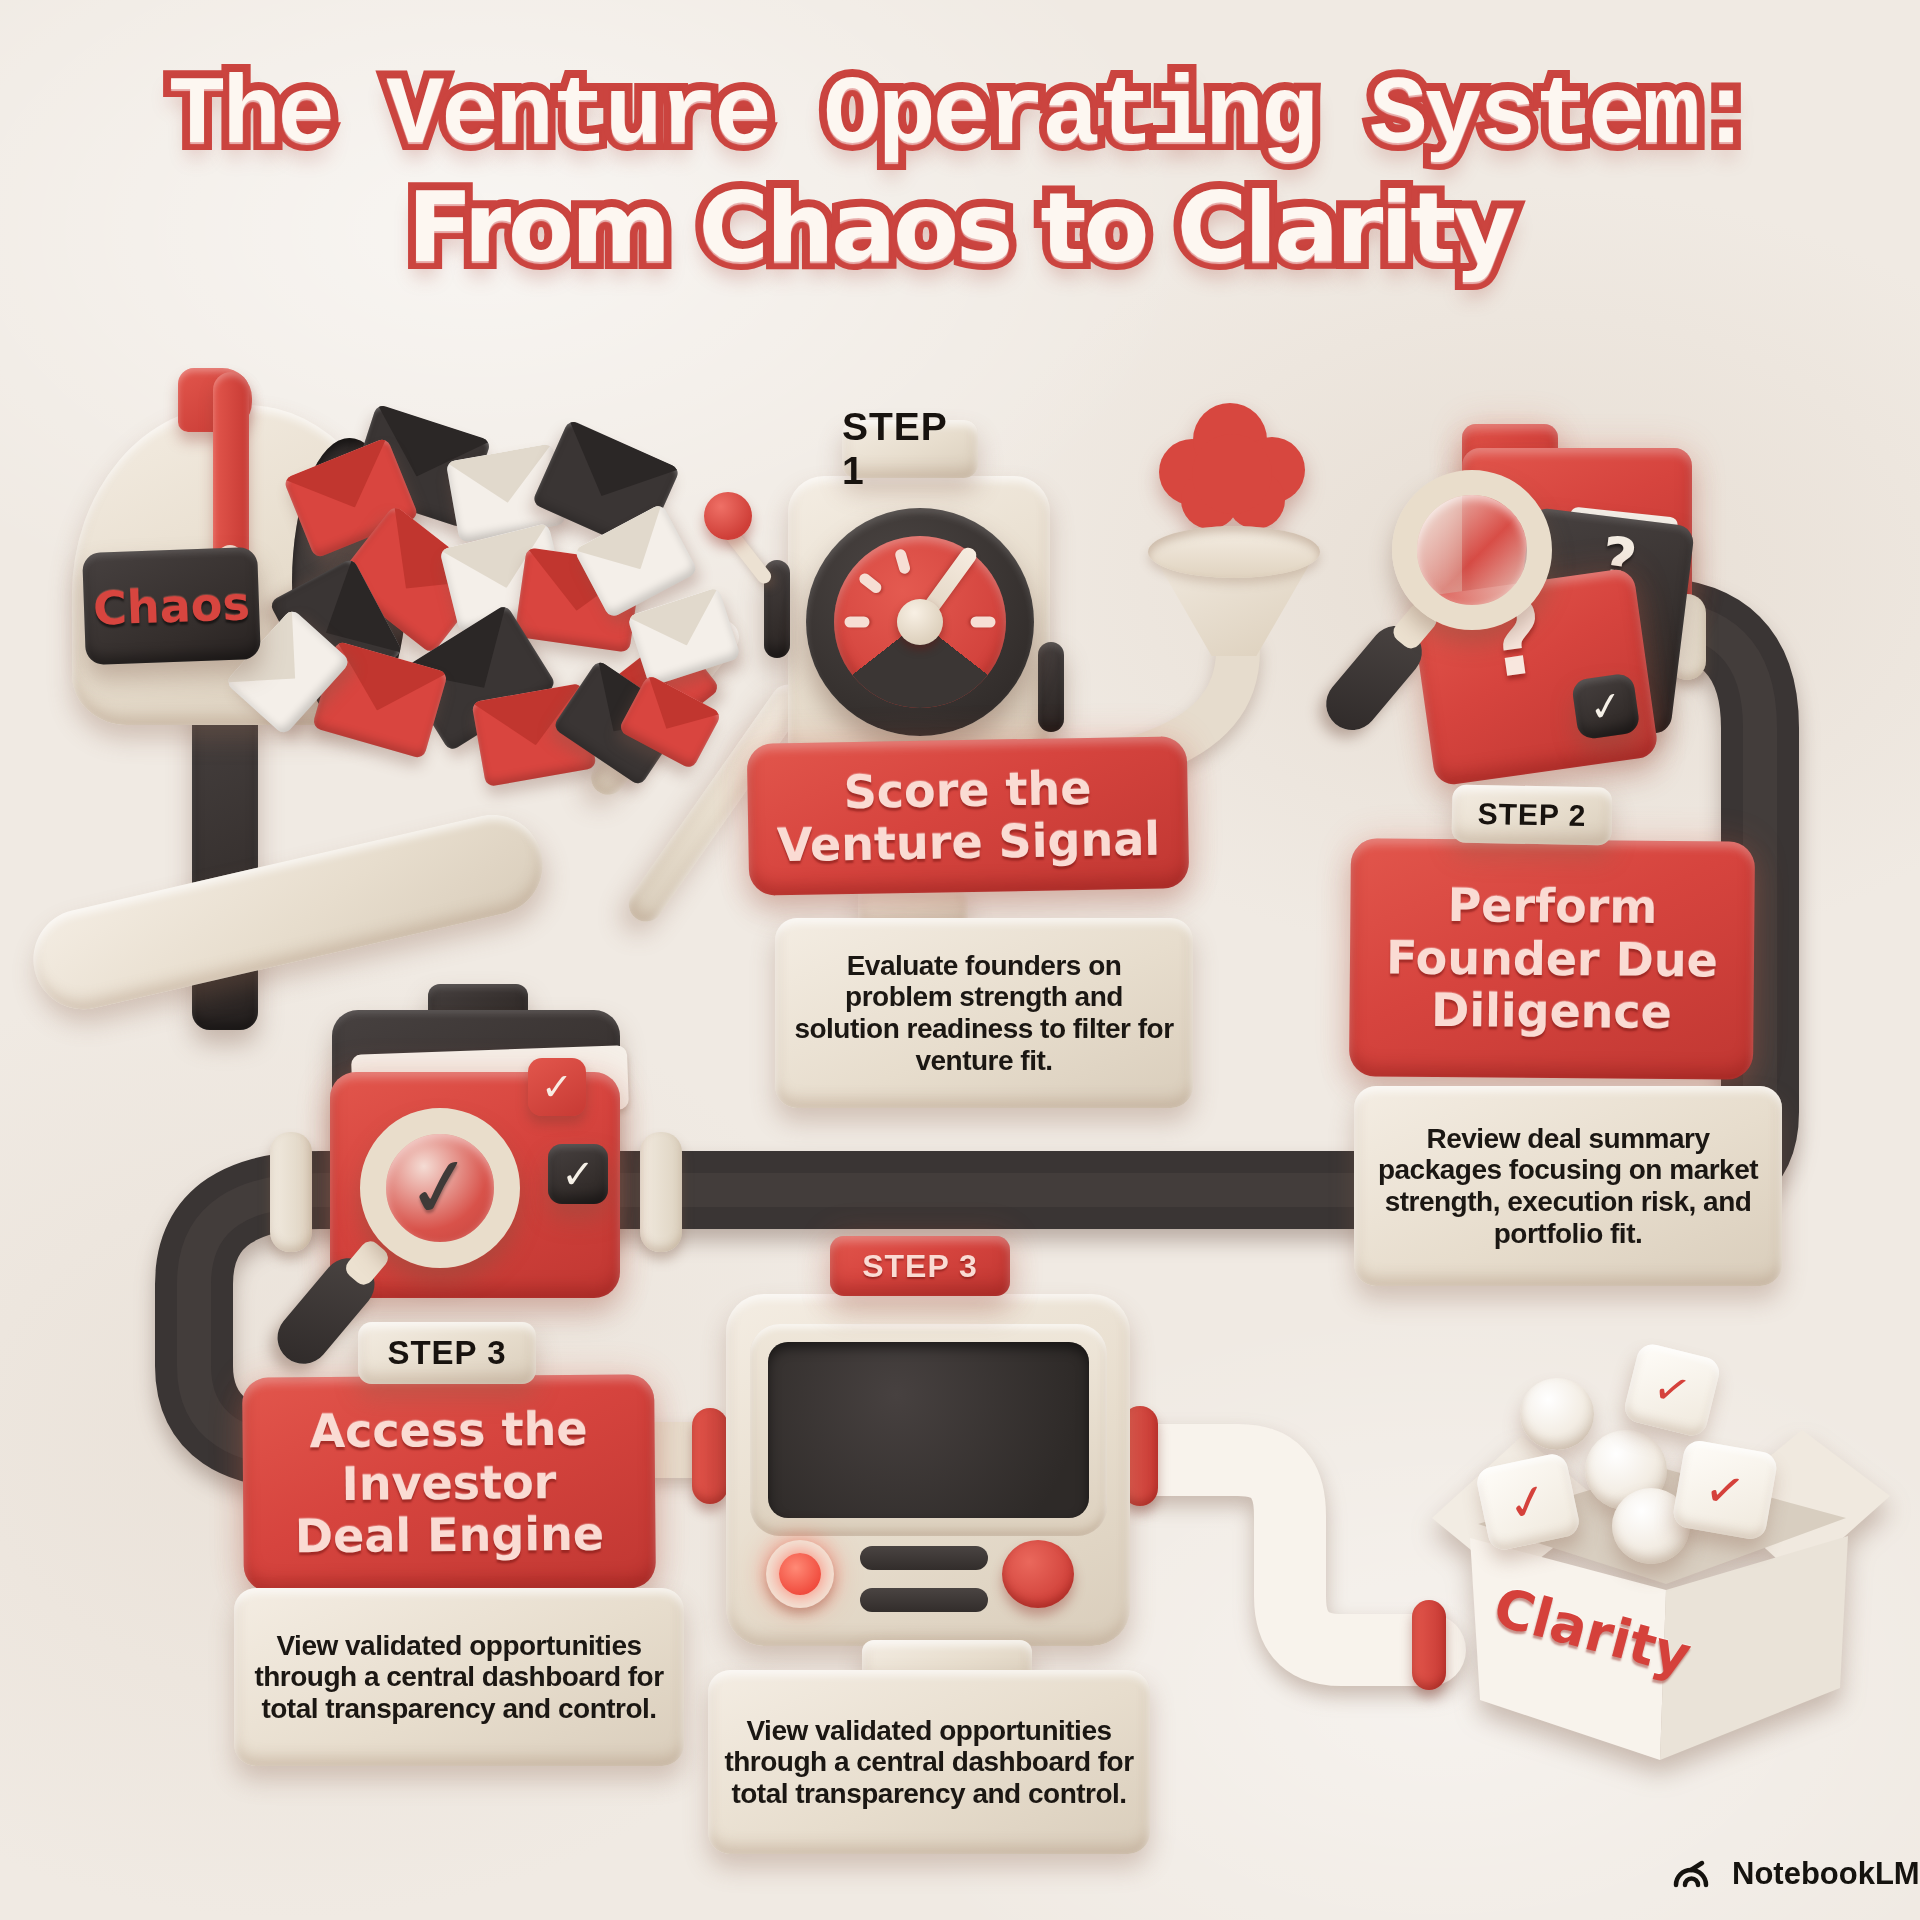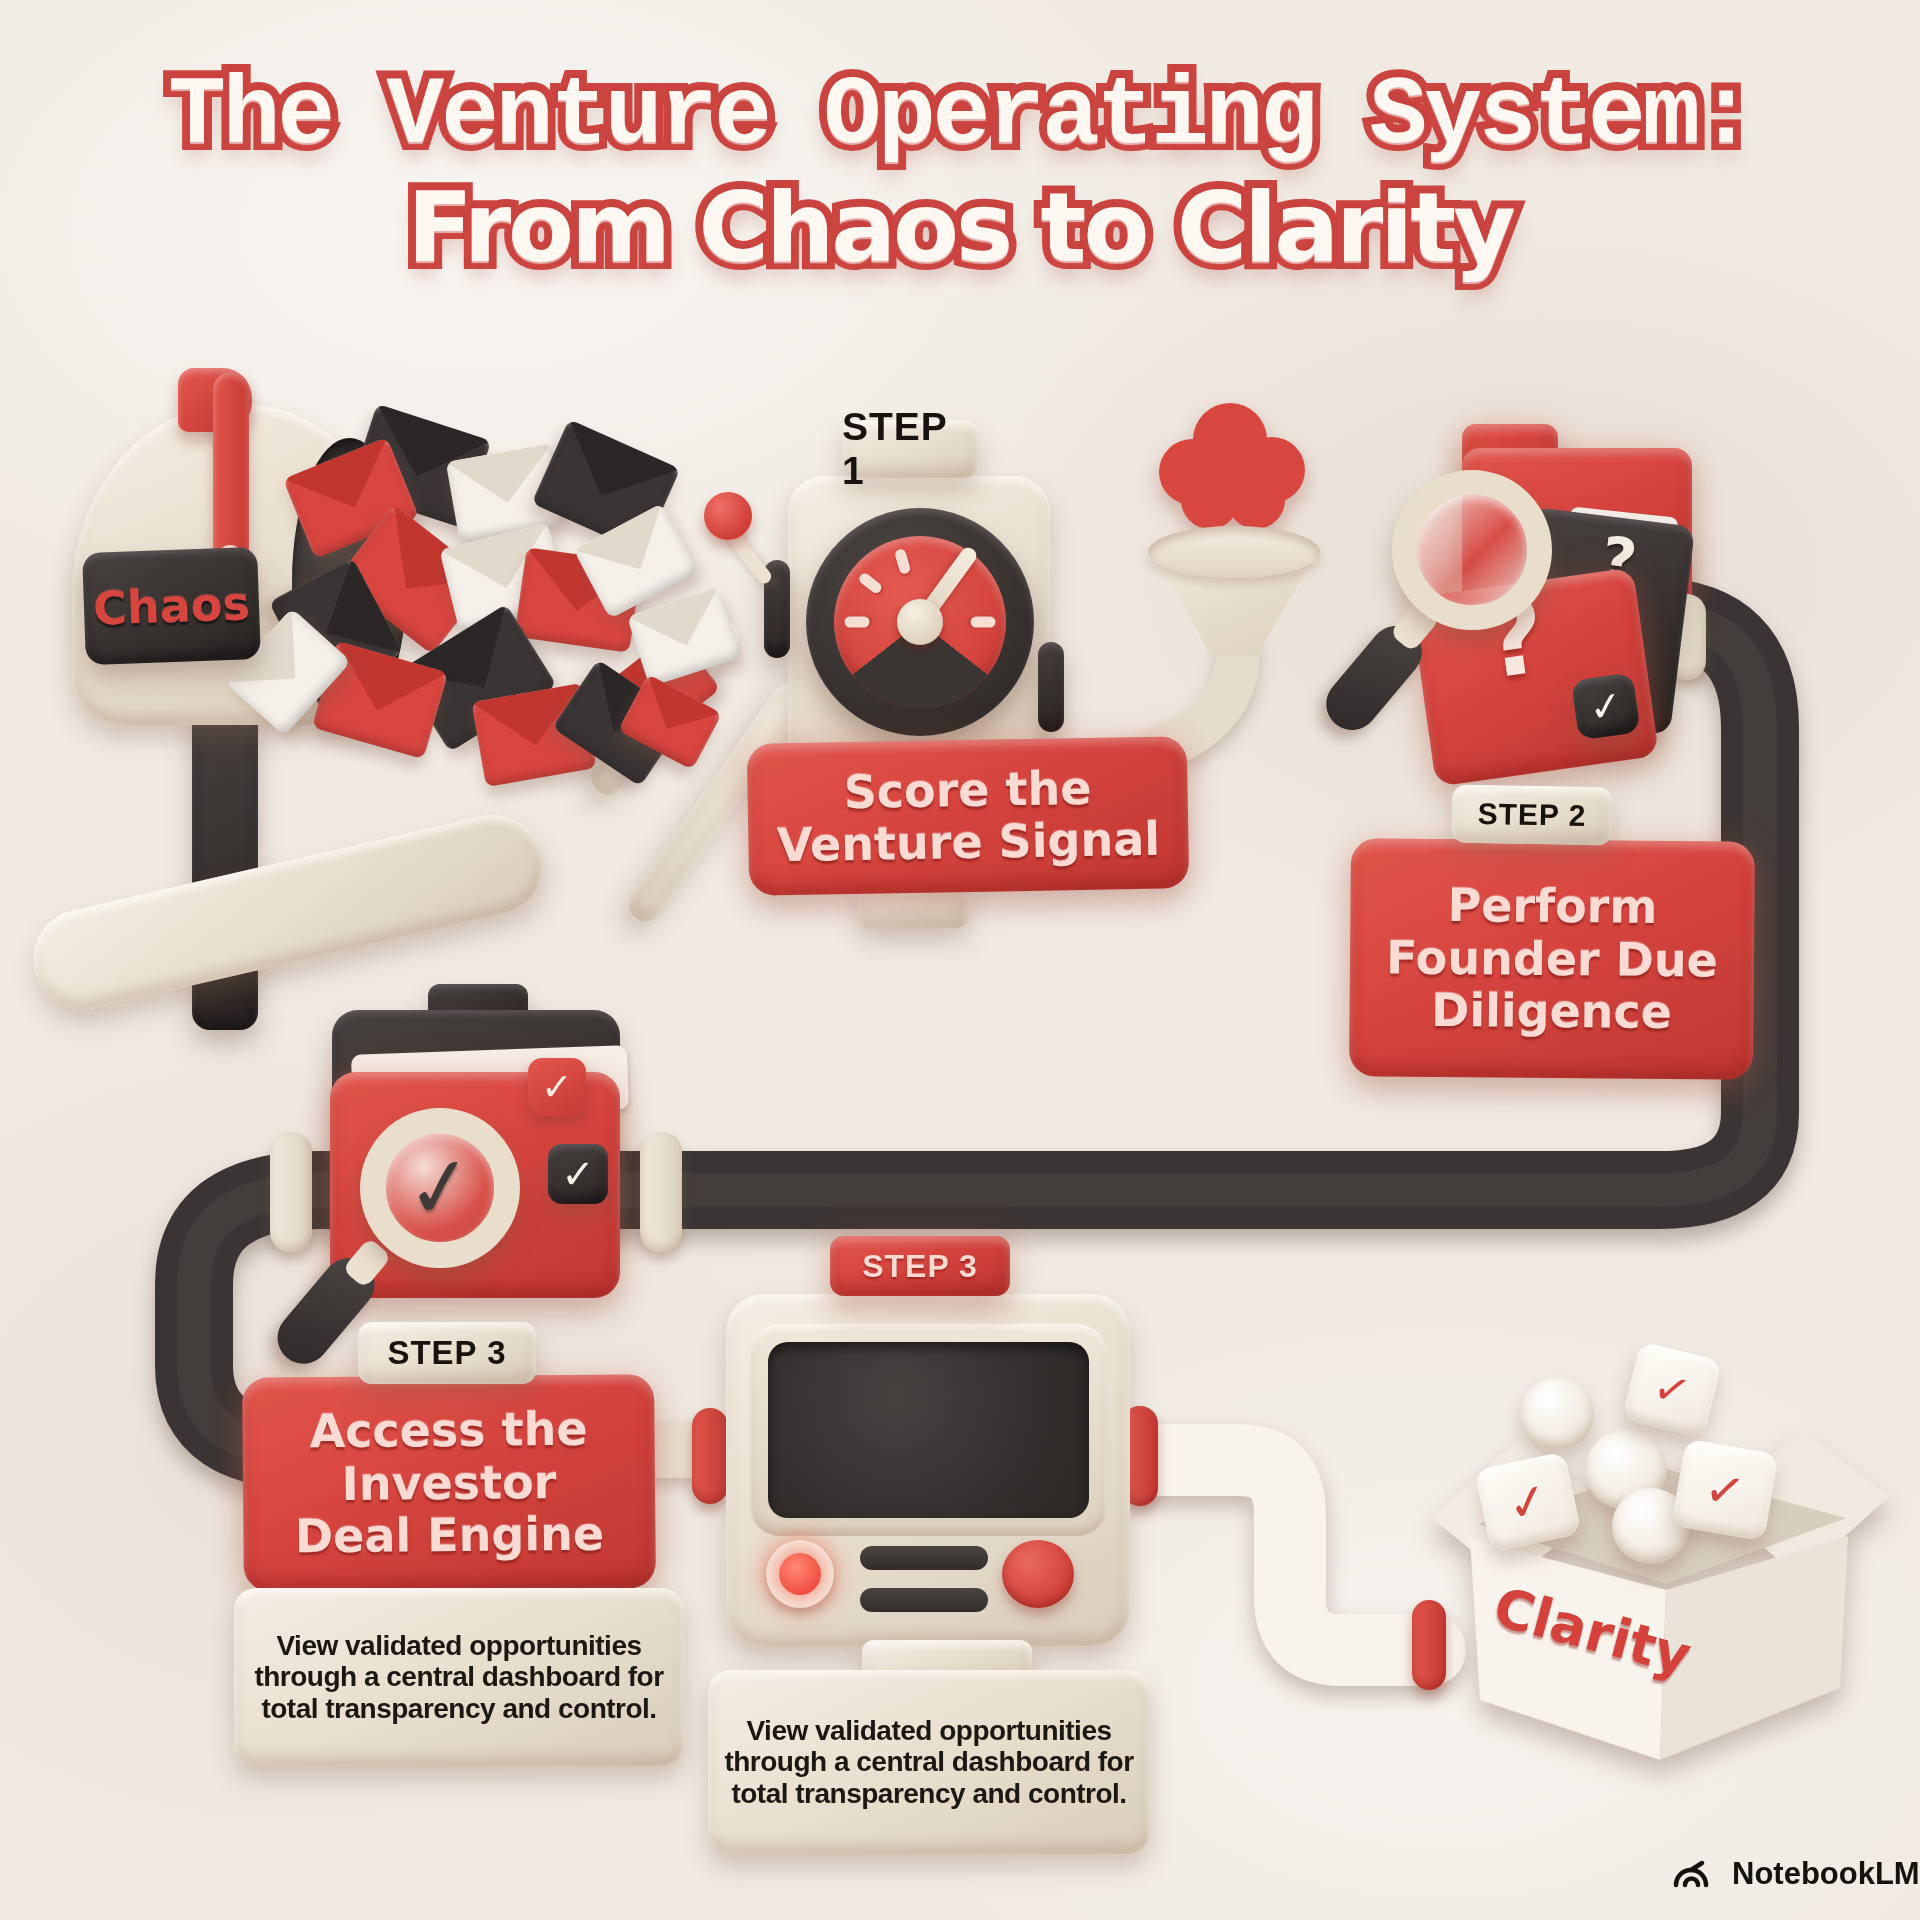--- a/index.html
+++ b/index.html
@@ -187,20 +187,23 @@
   </div>
 
   <div class="abs" style="left:1148px;top:546px;width:172px;height:110px;clip-path:polygon(0 0,100% 0,63% 100%,37% 100%);background:linear-gradient(155deg,#f2ebe1,#dccfbb);z-index:3;"></div>
   <div class="abs" style="left:1148px;top:526px;width:172px;height:52px;border-radius:50%;background:linear-gradient(#f6efe5,#e0d3c0);box-shadow:inset 0 6px 9px rgba(140,105,80,.35), 0 6px 10px rgba(140,105,80,.25);z-index:3;"></div>
 
   <div class="abs red banner" style="left:748px;top:740px;width:440px;height:152px;transform:rotate(-1deg);z-index:5;">
     <div class="hl" style="font-size:46px;">Score the</div>
     <div class="hl" style="font-size:46px;">Venture Signal</div>
   </div>
   <div class="abs cream" style="left:858px;top:884px;width:110px;height:44px;border-radius:10px;z-index:4;"></div>
+  <div class="abs cream desc" style="left:775px;top:918px;width:382px;height:178px;padding:6px 18px;font-size:28px;z-index:5;">
+    <span>Evaluate founders on problem strength and solution readiness to filter for venture fit.</span>
+  </div>
 
   <div class="abs red" style="left:1462px;top:424px;width:96px;height:50px;border-radius:14px 14px 0 0;z-index:3;"></div>
   <div class="abs red" style="left:1462px;top:448px;width:230px;height:165px;border-radius:18px;z-index:3;"></div>
   <div class="abs" style="left:1568px;top:512px;width:108px;height:52px;border-radius:8px;background:#f5f0e9;transform:rotate(6deg);box-shadow:0 4px 6px rgba(120,85,65,.3);z-index:4;"></div>
   <div class="abs darkp" style="left:1518px;top:516px;width:165px;height:210px;border-radius:18px;transform:rotate(7deg);z-index:4;">
     <span class="qmark" style="position:absolute;left:76px;top:12px;font-size:60px;color:#f3ece2;text-shadow:0 3px 3px rgba(0,0,0,.5);">?</span>
   </div>
   <div class="abs red" style="left:1422px;top:582px;width:225px;height:190px;border-radius:20px;transform:rotate(-8deg);z-index:5;">
     <span class="qmark" style="position:absolute;left:68px;top:2px;font-size:104px;color:#f8e7de;text-shadow:0 4px 4px rgba(120,20,16,.5);">?</span>
     <div class="abs darkp" style="left:148px;top:104px;width:62px;height:60px;border-radius:16px;display:flex;align-items:center;justify-content:center;">
@@ -213,20 +216,23 @@
   <div class="abs" style="left:1400px;top:604px;width:30px;height:44px;border-radius:10px;background:#ece1d0;transform:rotate(40deg);z-index:6;"></div>
   <div class="abs" style="left:1392px;top:470px;width:160px;height:160px;border-radius:50%;border:25px solid #e9ddcb;box-sizing:border-box;background:linear-gradient(135deg,rgba(243,233,224,.9),rgba(216,83,76,.55) 55%,rgba(239,231,221,.85));box-shadow:0 14px 22px rgba(120,85,65,.35), inset 0 4px 8px rgba(255,255,255,.6);z-index:7;"></div>
 
   <div class="abs cream chip" style="left:1452px;top:786px;width:160px;height:58px;font-size:30px;transform:rotate(1deg);z-index:6;">
     <span>STEP 2</span>
   </div>
   <div class="abs red banner" style="left:1350px;top:840px;width:404px;height:238px;transform:rotate(.5deg);z-index:5;">
     <div class="hl" style="font-size:46px;">Perform</div>
     <div class="hl" style="font-size:46px;">Founder Due</div>
     <div class="hl" style="font-size:46px;">Diligence</div>
+  </div>
+  <div class="abs cream desc" style="left:1354px;top:1086px;width:396px;height:188px;padding:6px 16px;font-size:28px;z-index:5;">
+    <span>Review deal summary packages focusing on market strength, execution risk, and portfolio fit.</span>
   </div>
 
   <div class="coupler cr" style="left:270px;top:1132px;width:42px;height:120px;z-index:3;"></div>
   <div class="coupler cr" style="left:640px;top:1132px;width:42px;height:120px;z-index:3;"></div>
   <div class="abs darkp" style="left:428px;top:984px;width:100px;height:44px;border-radius:12px 12px 0 0;z-index:4;"></div>
   <div class="abs darkp" style="left:332px;top:1010px;width:288px;height:230px;border-radius:26px;z-index:4;"></div>
   <div class="abs" style="left:352px;top:1050px;width:276px;height:64px;border-radius:10px;background:#f5f0e9;transform:rotate(-2deg);box-shadow:0 4px 6px rgba(120,85,65,.3);z-index:5;"></div>
   <div class="abs red" style="left:330px;top:1072px;width:290px;height:226px;border-radius:26px;z-index:5;"></div>
   <div class="abs" style="left:528px;top:1058px;width:58px;height:58px;border-radius:14px;background:linear-gradient(150deg,#e2564c,#c73a34);box-shadow:0 8px 12px rgba(130,60,50,.4);display:flex;align-items:center;justify-content:center;z-index:6;">
     <span class="check" style="font-size:38px;color:#f8ece3;">✓</span>

